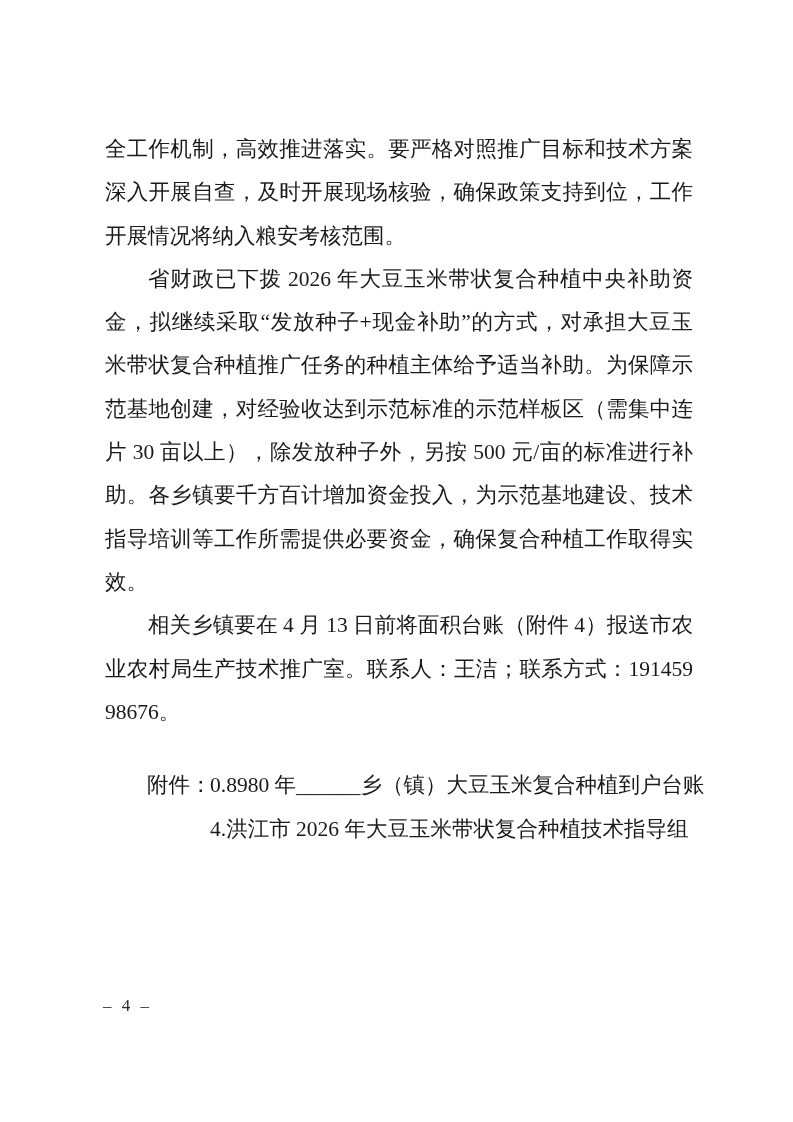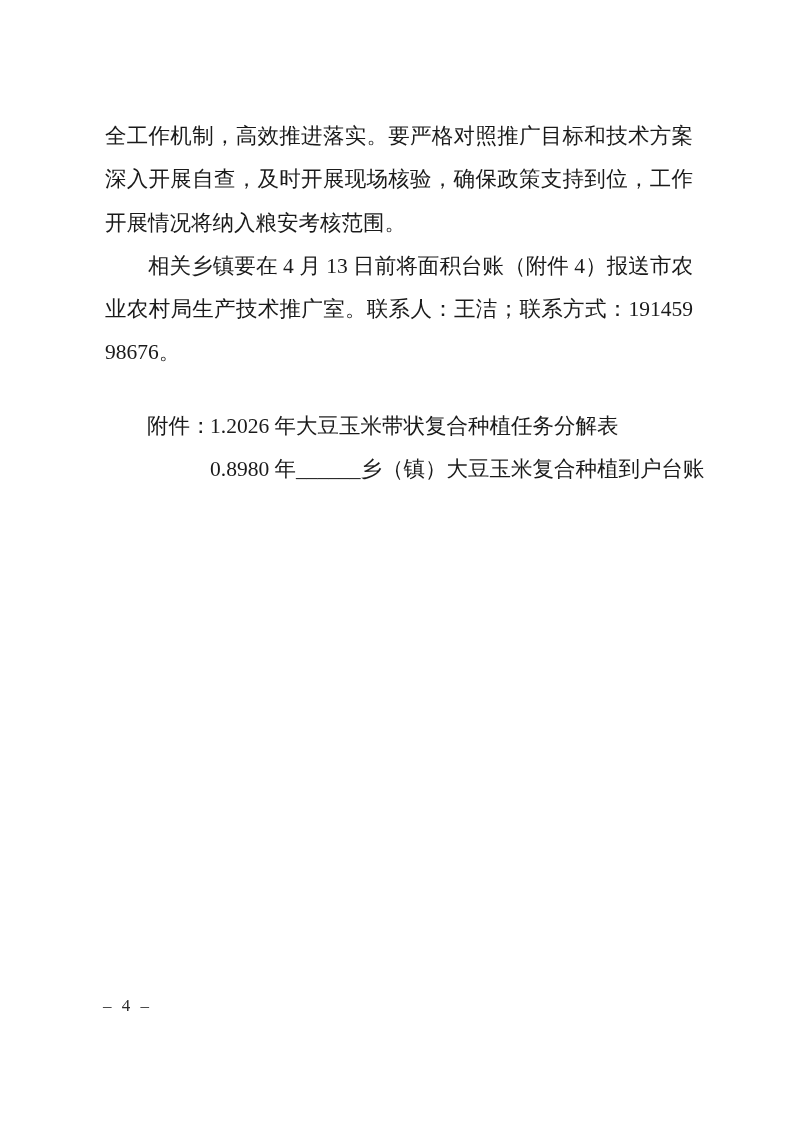--- a/index.html
+++ b/index.html
@@ -17,21 +17,21 @@
     overflow: hidden;
   }
   .page {
     position: absolute;
     inset: 0;
     background: #ffffff;
   }
   .content {
     position: absolute;
     left: 105px;
-    top: 115px;
+    top: 128px;
     width: 588px;
   }
   .para {
     margin: 0;
     font-size: 21.5px;
     line-height: 43.3px;
     text-align: justify;
     word-break: break-all;
   }
   .para.indent {
@@ -65,26 +65,27 @@
 </style>
 </head>
 <body>
 
 <div class="page">
 
   <div class="content">
 
     <p class="para">全工作机制，高效推进落实。要严格对照推广目标和技术方案深入开展自查，及时开展现场核验，确保政策支持到位，工作开展情况将纳入粮安考核范围。</p>
 
+    <p class="para indent">省财政已下拨 2026 年大豆玉米带状复合种植中央补助资金，拟继续采取“发放种子+现金补助”的方式，对承担大豆玉米带状复合种植推广任务的种植主体给予适当补助。为保障示范基地创建，对经验收达到示范标准的示范样板区（需集中连片 30 亩以上），除发放种子外，另按 500 元/亩的标准进行补助。各乡镇要千方百计增加资金投入，为示范基地建设、技术指导培训等工作所需提供必要资金，确保复合种植工作取得实效。</p>
 
     <p class="para indent">相关乡镇要在 4 月 13 日前将面积台账（附件 4）报送市农业农村局生产技术推广室。联系人：王洁；联系方式：19145998676。</p>
 
     <div class="attachments">
       <span class="att-label">附件：</span>
-      <div class="att-item">1.2026 年大豆玉米带状复合种植任务分解表</div>
       <div class="att-item">0.8980 年______乡（镇）大豆玉米复合种植到户台账</div>
+      <div class="att-item">4.洪江市 2026 年大豆玉米带状复合种植技术指导组</div>
     </div>
 
   </div>
 
   <div class="page-number">– 4 –</div>
 
 </div>
 
 </body></html>

